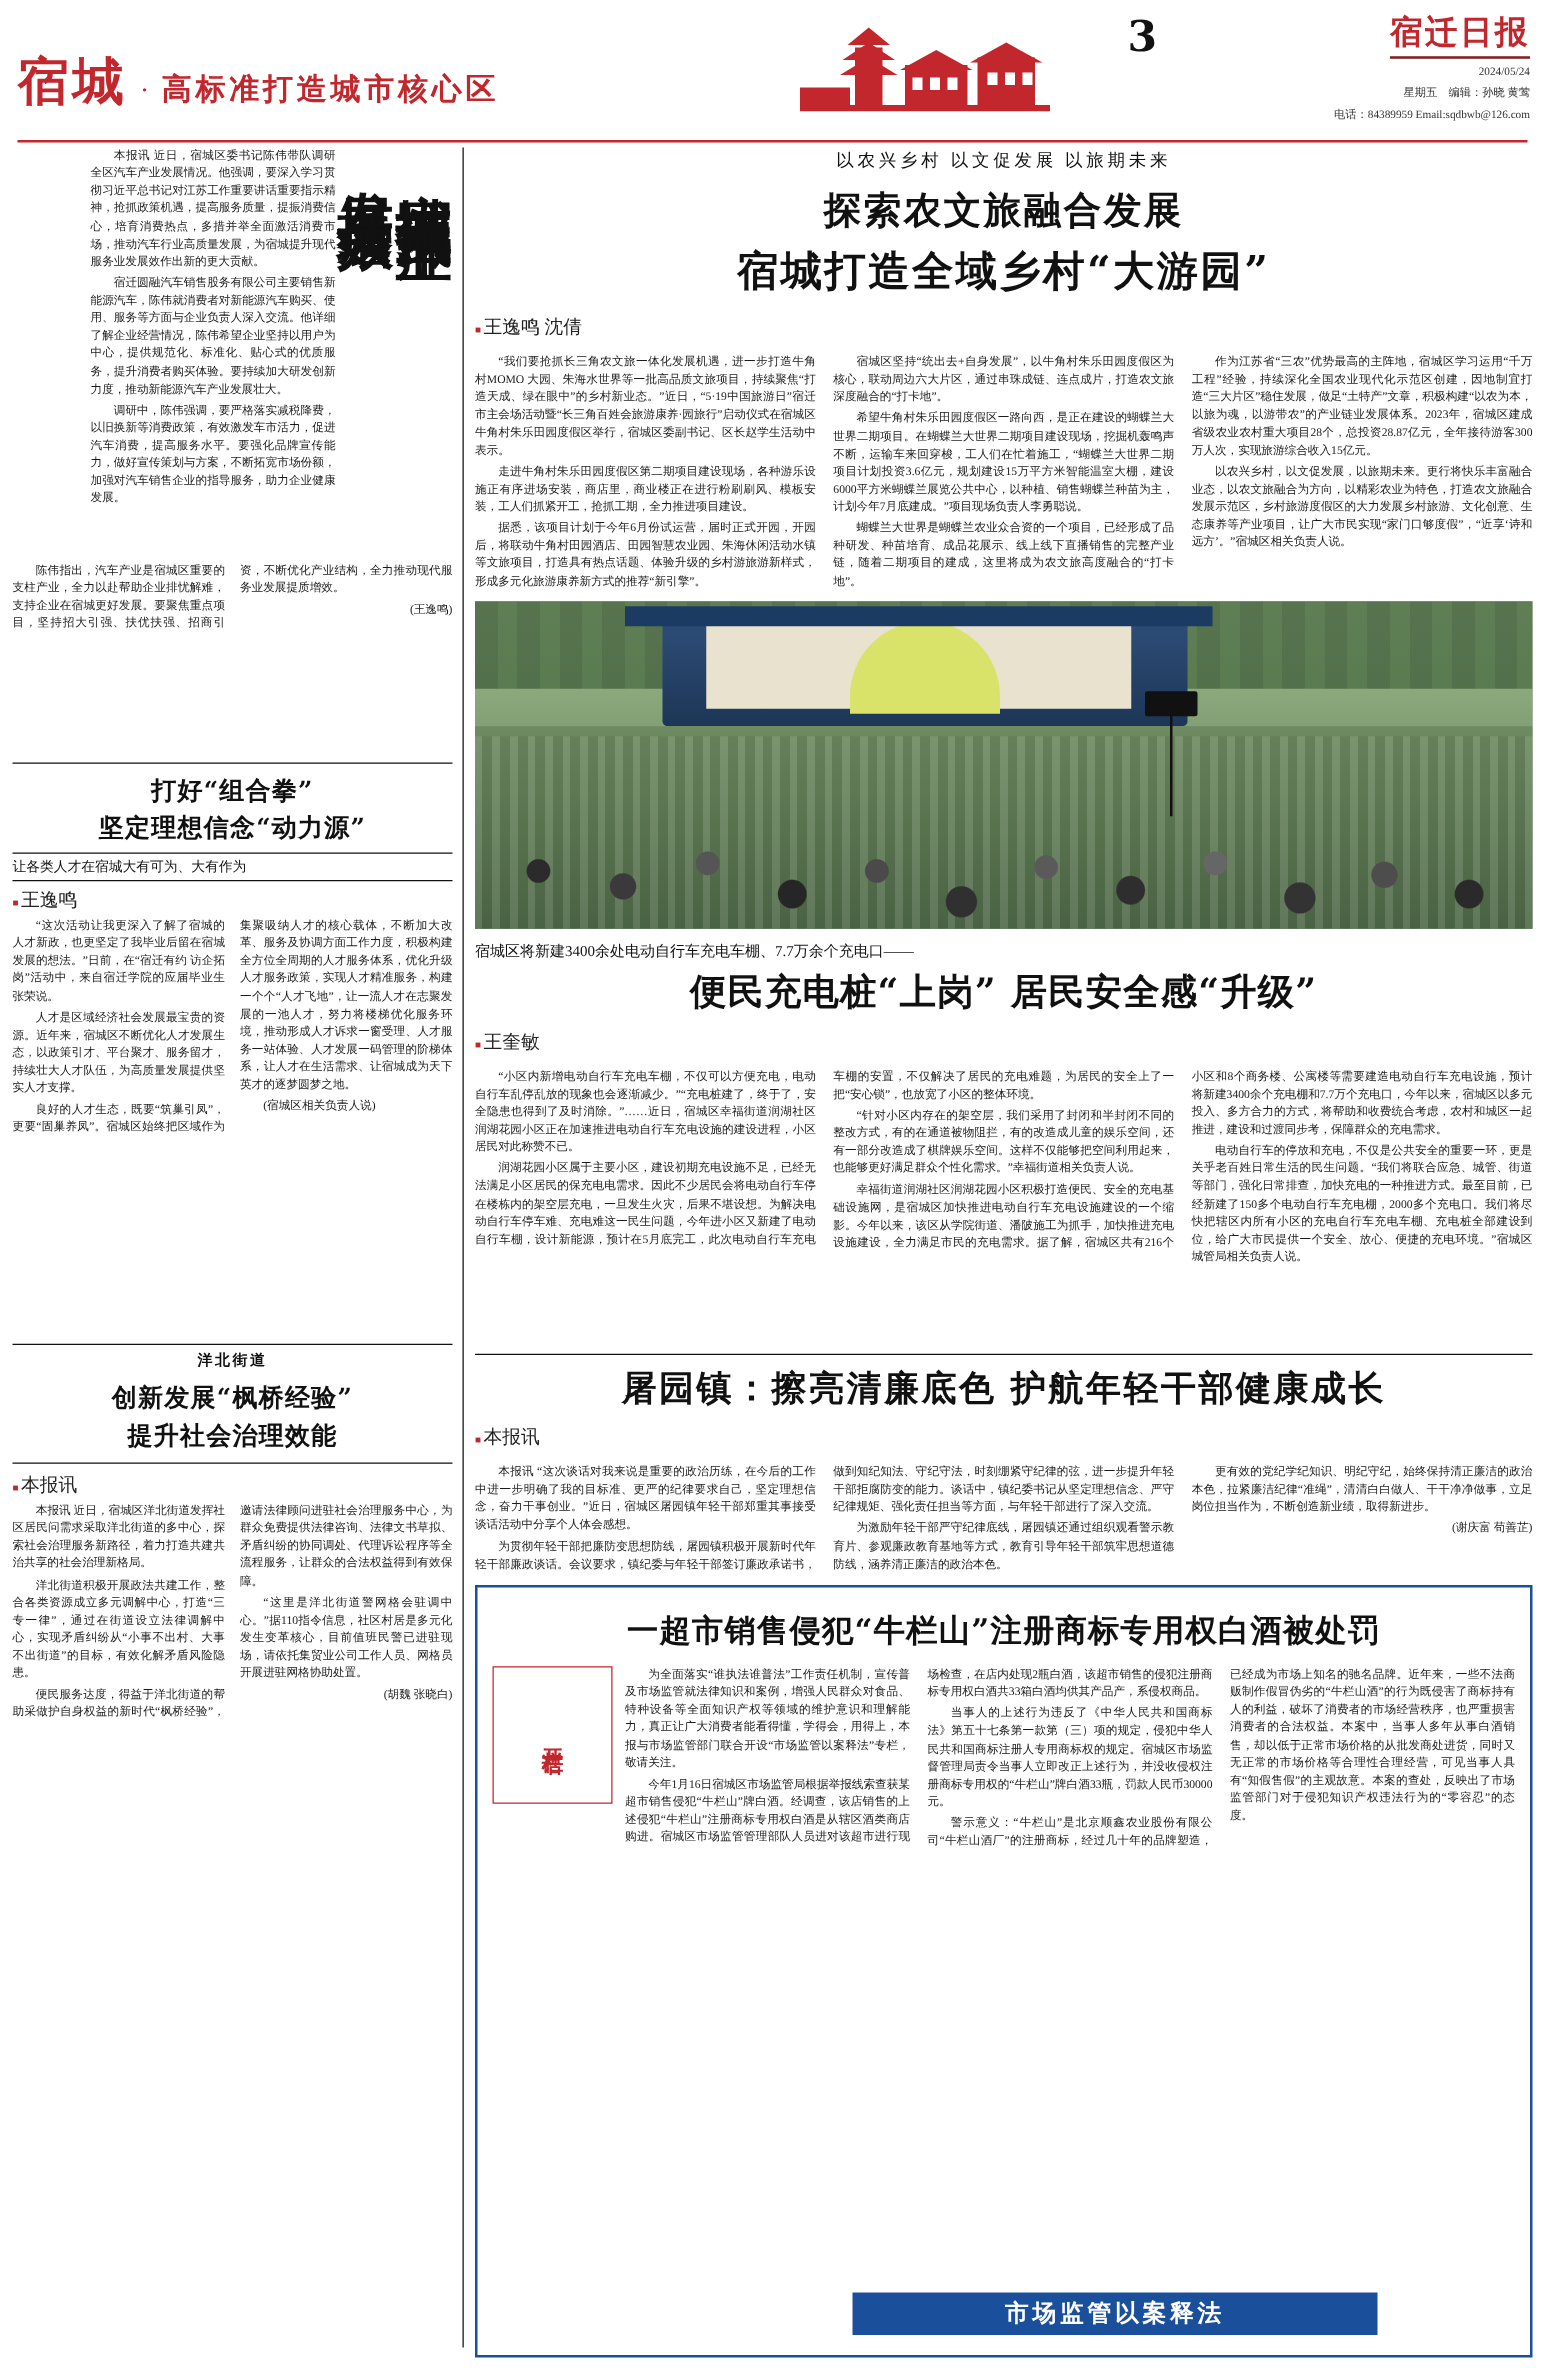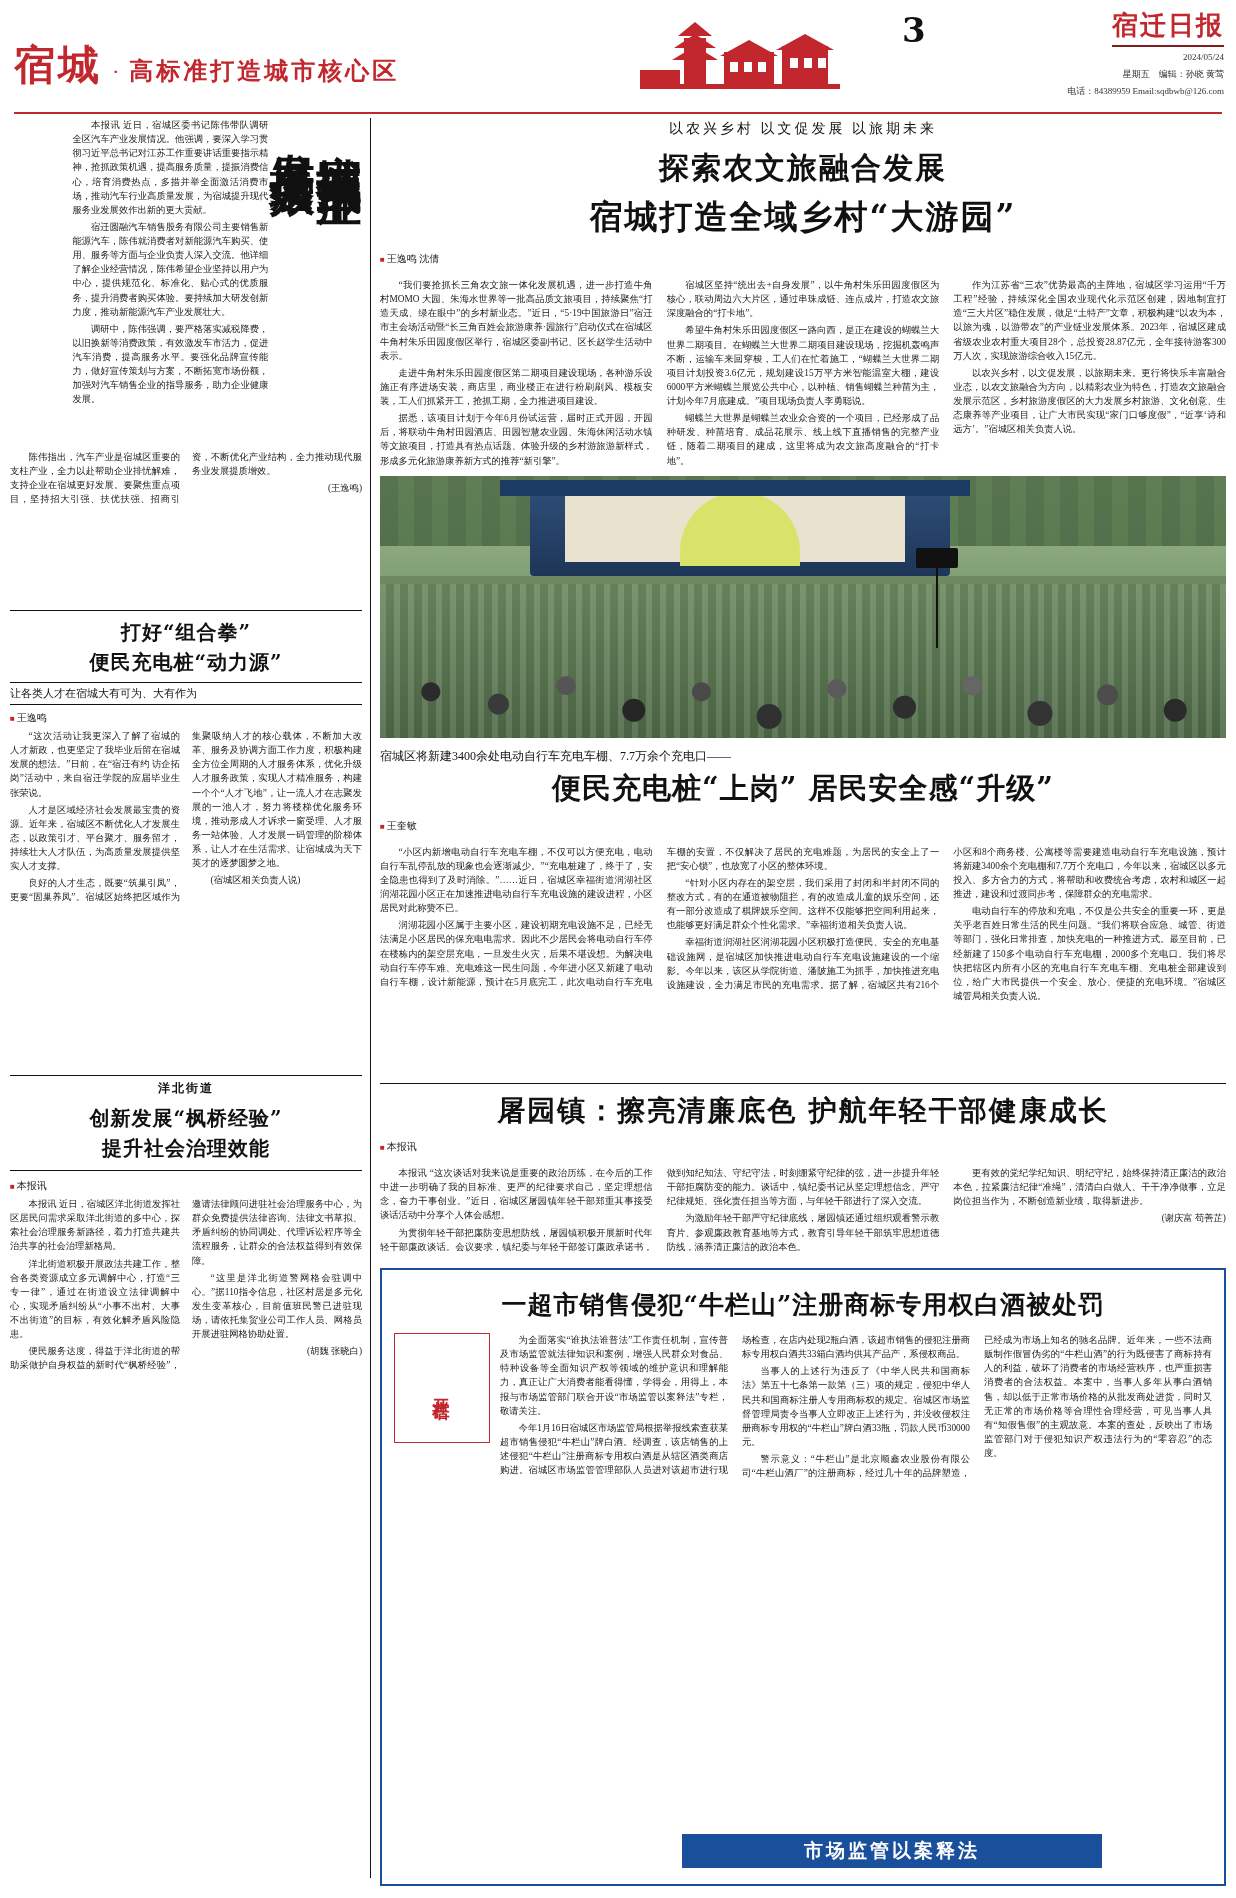--- a/index.html
+++ b/index.html
@@ -15,21 +15,21 @@
   .mh-sub{font-size:24px;font-weight:bold;color:#c1272d;letter-spacing:3px;}
   .mh-rule{border-bottom:2px solid #c1272d;margin:8px 14px 0 14px;}
 
   .mh-art{position:absolute;left:640px;top:18px;width:200px;height:78px;}
   .mh-right{position:absolute;right:12px;top:8px;width:330px;text-align:right;}
   .mh-pageno{position:absolute;left:8px;top:2px;font-family:"DejaVu Serif",serif;font-size:34px;font-weight:bold;color:#111;}
   .mh-logo{font-family:"DejaVu Serif",serif;font-size:26px;font-weight:bold;color:#c1272d;letter-spacing:2px;border-bottom:2px solid #7f1d1d;display:inline-block;padding-bottom:2px;}
   .mh-meta{font-size:9px;color:#333;line-height:1.45;margin-top:4px;}
   .ptxt{font-size:9.3px;line-height:1.52;text-align:justify;color:#1a1a1a;}
   .ptxt p{margin:0 0 3px 0;text-indent:2em;}
-  .byline{font-size:10px;color:#222;margin:0 0 4px 0;}
+  .byline{font-size:15px;color:#222;margin:0 0 4px 0;}
   .byline:before{content:"■ ";color:#c1272d;font-size:8px;}
 
   
   .leftzone{position:absolute;left:10px;top:118px;width:352px;}
   .vtitle-wrap{display:flex;flex-direction:row-reverse;align-items:flex-start;height:330px;}
   .vt{writing-mode:vertical-rl;text-orientation:upright;font-family:"DejaVu Serif",serif;font-weight:bold;letter-spacing:4px;}
   .vt-main{font-size:45px;color:#111;line-height:1.04;}
   .vt-main2{font-size:45px;color:#111;line-height:1.04;}
   .vt-col-text{width:196px;}
 
@@ -165,21 +165,21 @@
     <div class="ptxt" style="columns:2;column-gap:12px;margin-top:2px;">
       <p>陈伟指出，汽车产业是宿城区重要的支柱产业，全力以赴帮助企业排忧解难，支持企业在宿城更好发展。要聚焦重点项目，坚持招大引强、扶优扶强、招商引资，不断优化产业结构，全力推动现代服务业发展提质增效。</p>
       <p style="text-align:right;text-indent:0;">(王逸鸣)</p>
     </div>
   </div>
 
   <div class="leftmid">
     <div class="sec-rule"></div>
     <div class="sec-title">
       <div class="a">打好“组合拳”</div>
-      <div class="b">便民充电桩“动力源”</div>
+      <div class="b">坚定理想信念“动力源”</div>
     </div>
     <div class="sec-note">让各类人才在宿城大有可为、大有作为</div>
     <div class="byline" style="margin-top:6px;">王逸鸣</div>
     <div class="ptxt t2">
       <p>“这次活动让我更深入了解了宿城的人才新政，也更坚定了我毕业后留在宿城发展的想法。”日前，在“宿迁有约 访企拓岗”活动中，来自宿迁学院的应届毕业生张荣说。</p>
       <p>人才是区域经济社会发展最宝贵的资源。近年来，宿城区不断优化人才发展生态，以政策引才、平台聚才、服务留才，持续壮大人才队伍，为高质量发展提供坚实人才支撑。</p>
       <p>良好的人才生态，既要“筑巢引凤”，更要“固巢养凤”。宿城区始终把区域作为集聚吸纳人才的核心载体，不断加大改革、服务及协调方面工作力度，积极构建全方位全周期的人才服务体系，优化升级人才服务政策，实现人才精准服务，构建一个个“人才飞地”，让一流人才在志聚发展的一池人才，努力将楼梯优化服务环境，推动形成人才诉求一窗受理、人才服务一站体验、人才发展一码管理的阶梯体系，让人才在生活需求、让宿城成为天下英才的逐梦圆梦之地。</p>
       <p>(宿城区相关负责人说)</p>
       <p style="text-align:right;text-indent:0;"></p>
     </div>

